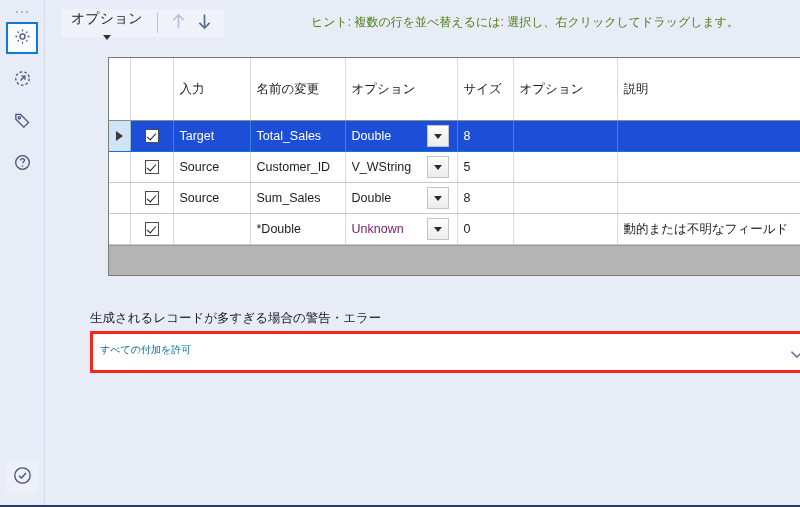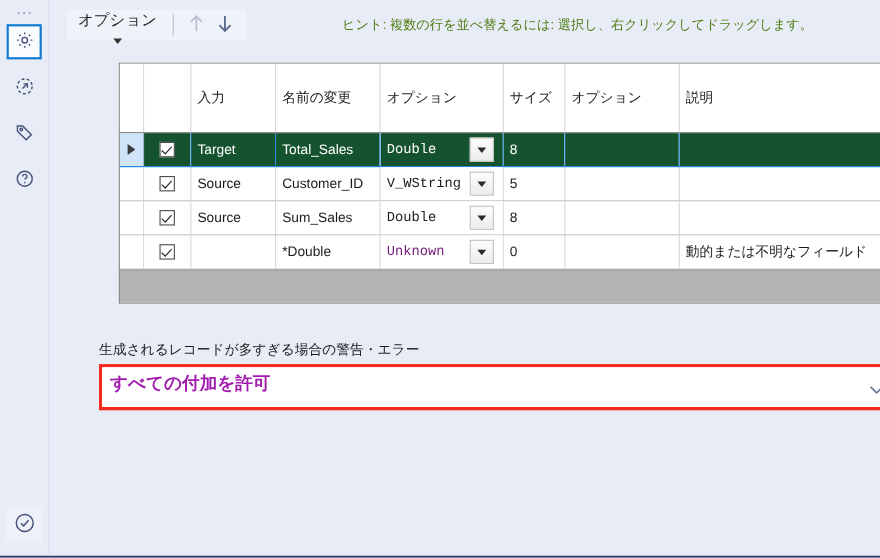--- a/index.html
+++ b/index.html
@@ -193,21 +193,21 @@
     padding: 0 6px;
     vertical-align: middle;
     background: #ffffff;
     color: #1b1b1b;
     overflow: hidden;
     white-space: nowrap;
   }
   table.grid td:last-child { border-right: none; }
 
   tr.row-selected td {
-    background: #14532d;
+    background: #1d4ed8;
     color: #ffffff;
     border-right-color: #2f8ad8;
     border-bottom-color: #0c78d4;
   }
   tr.row-selected td.cell-sel {
     background: #cfe4f7;
     border-right-color: #9ab6d4;
   }
 
   td.cell-sel {
@@ -246,21 +246,21 @@
     transform: rotate(42deg);
   }
 
   td.cell-type { padding: 0 0 0 6px; position: relative; }
   .type-inner {
     display: flex;
     align-items: center;
     height: 30px;
     justify-content: space-between;
   }
-  .type-text { overflow: hidden; white-space: nowrap; font-family: Liberation Mono, monospace; }
+  .type-text { overflow: hidden; white-space: nowrap; }
   .type-btn {
     width: 22px;
     height: 22px;
     margin-right: 2px;
     background: linear-gradient(#fdfdfd, #ececed);
     border: 1px solid #c4c4c4;
     display: flex;
     align-items: center;
     justify-content: center;
     box-sizing: border-box;
@@ -303,26 +303,25 @@
     height: 36px;
     background: #ffffff;
     border: 1px solid #ffffff;
     box-sizing: border-box;
     display: flex;
     align-items: center;
     justify-content: space-between;
     padding: 0 10px 0 6px;
   }
   .combo-value {
-    font-size: 16px;
-    color: #a21caf;
+    font-size: 10px;
+    color: #0369a1;
     white-space: nowrap;
     line-height: 1;
     margin-bottom: 4px;
-    font-weight: bold;
   }
   .chev {
     width: 14px;
     height: 9px;
     flex: 0 0 14px;
   }
 
   
   .bottom-strip {
     position: absolute;

